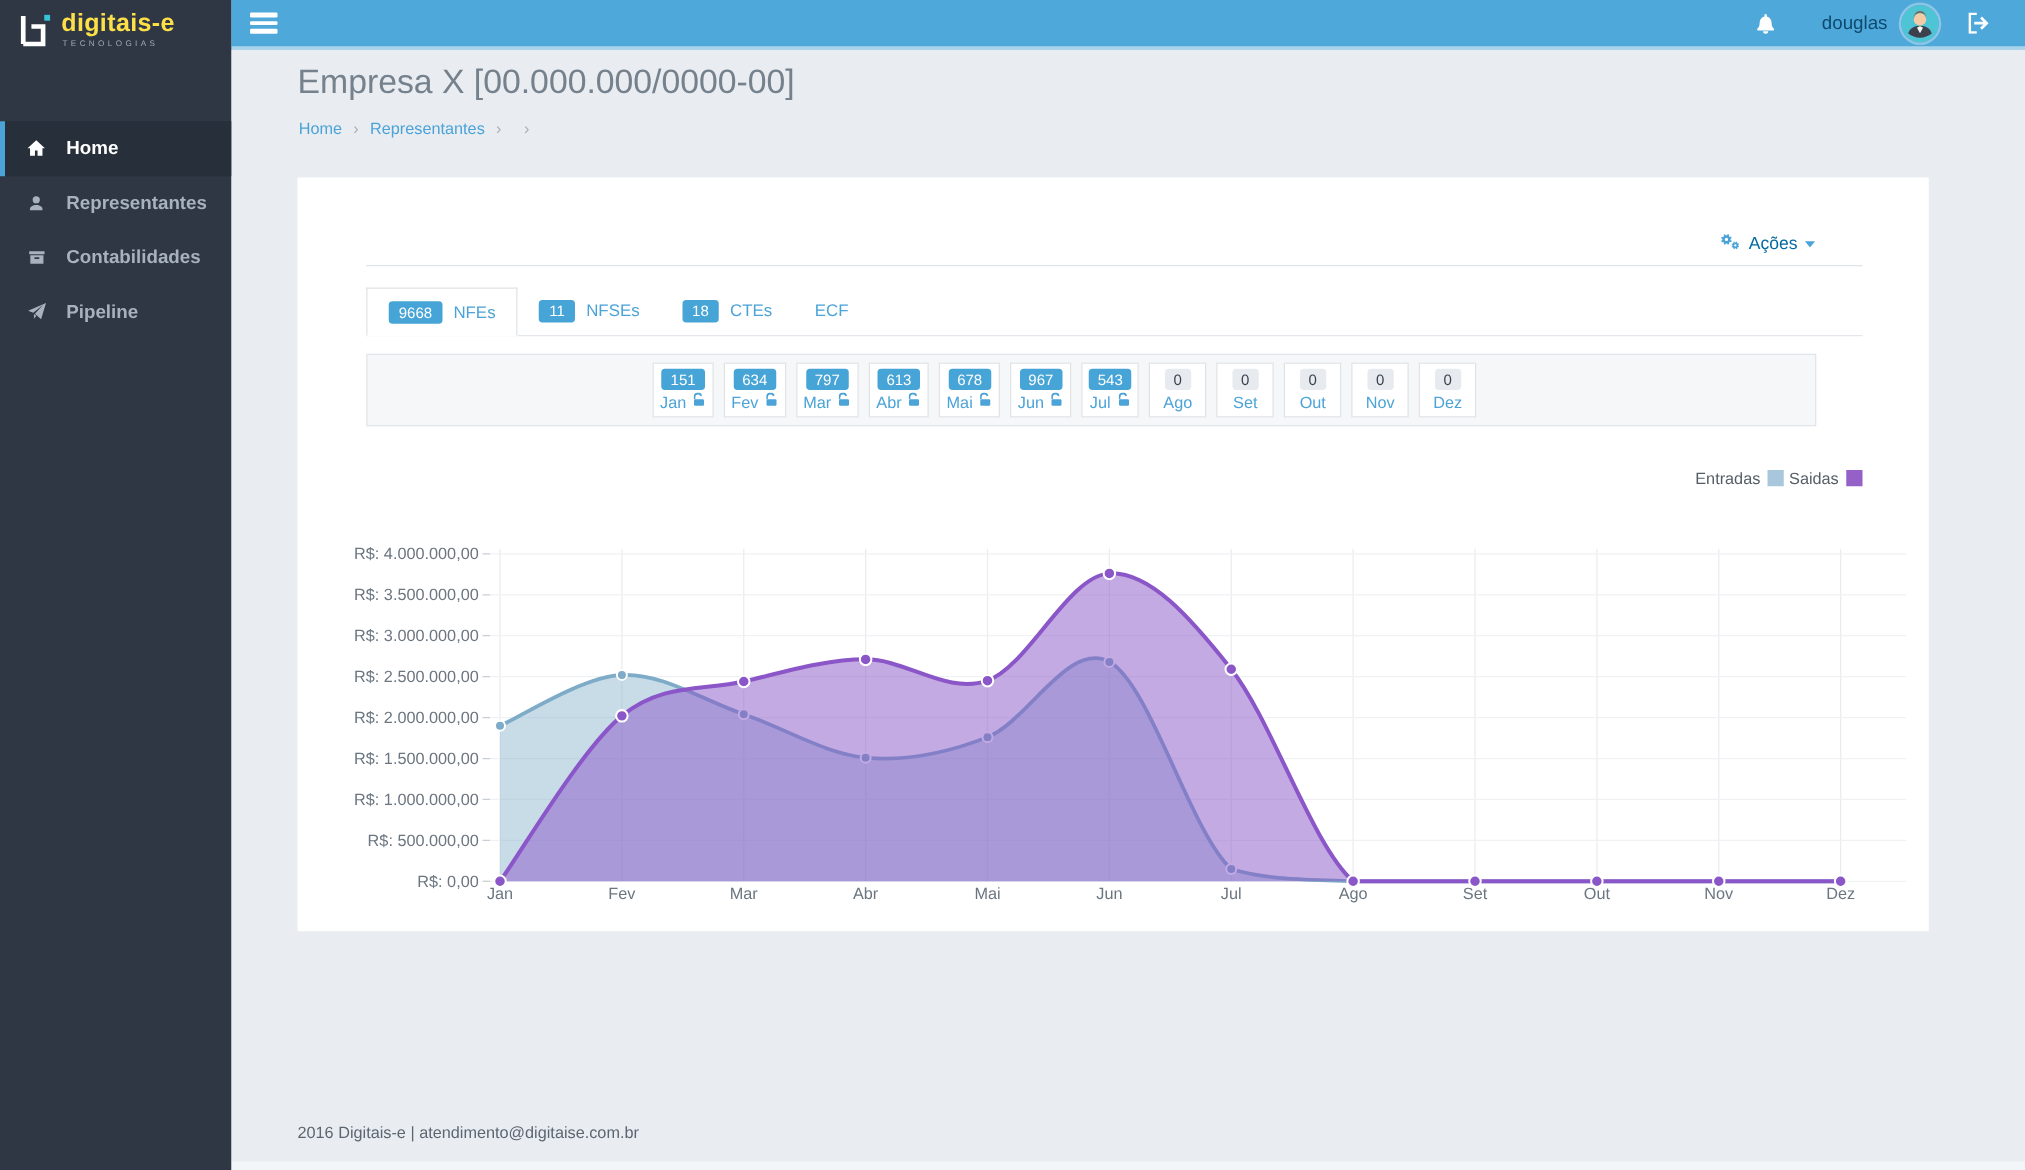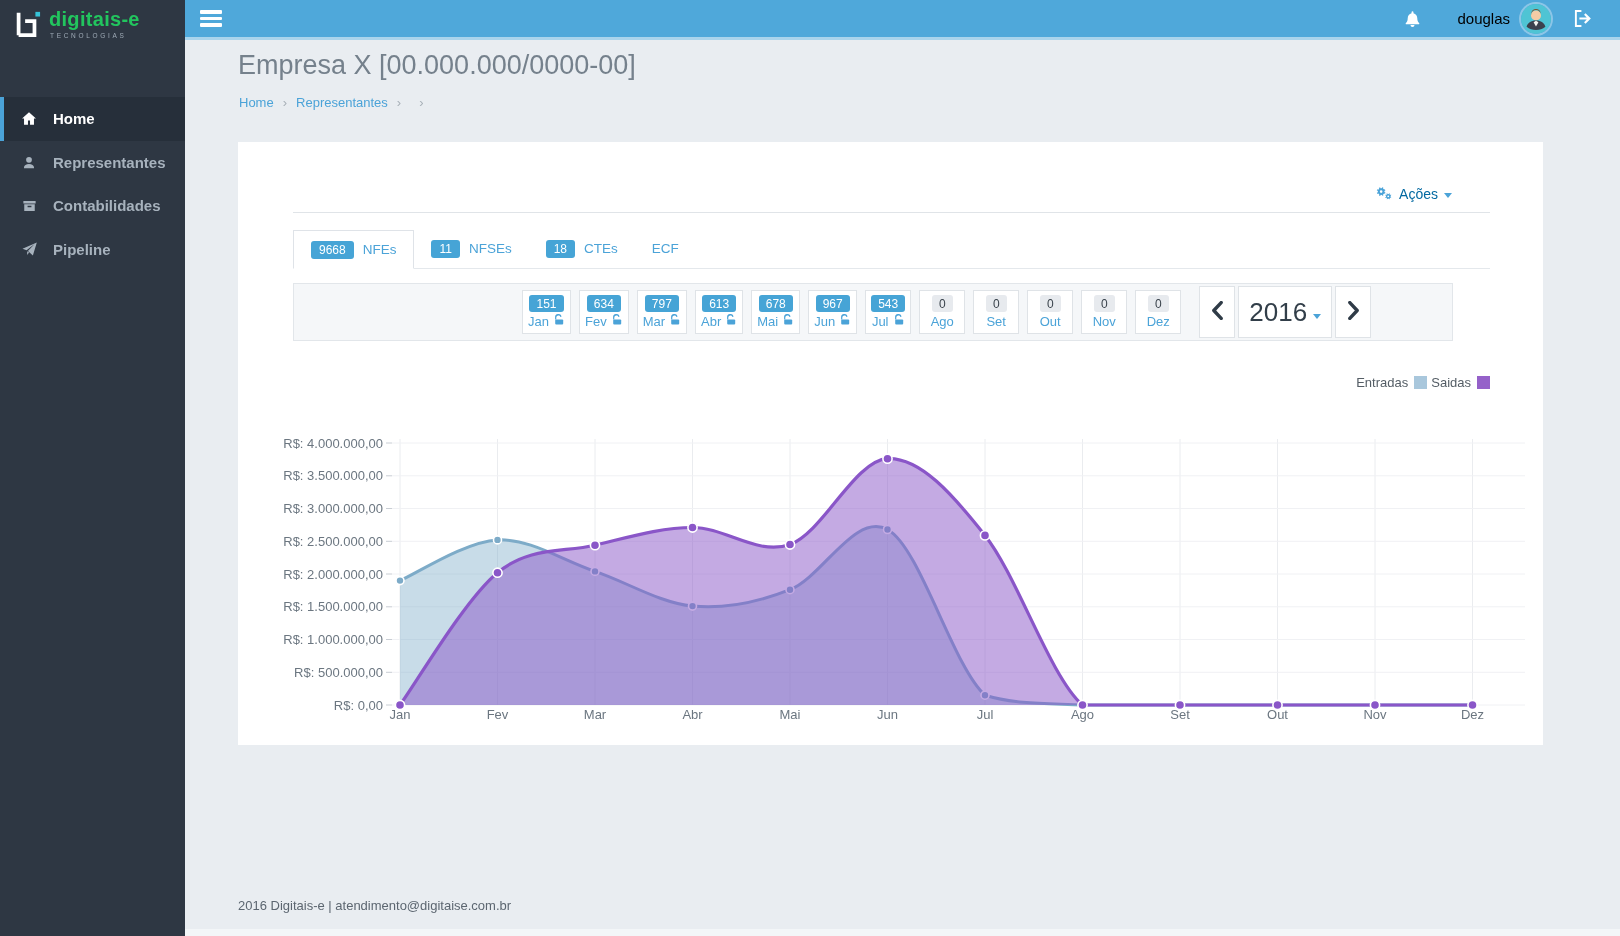--- a/index.html
+++ b/index.html
@@ -3,36 +3,36 @@
 <meta charset="utf-8">
 <style>
   html,body{margin:0;padding:0;width:1620px;height:936px;overflow:hidden;
     font-family:"Liberation Sans",sans-serif;background:#e9edf1;position:relative;}
   .screen{position:absolute;inset:0;}
 
   
   .sidebar{position:absolute;left:0;top:0;width:185px;height:936px;background:#2e3743;z-index:6;}
   .logo-row{display:flex;align-items:flex-start;gap:8px;padding:9px 0 0 13px;cursor:pointer;}
   .logo-mark{flex:0 0 auto;margin-top:1px;}
-  .logo-text{color:#22c55e;font-size:20px;font-weight:700;letter-spacing:.3px;line-height:1.05;}
+  .logo-text{color:#fde047;font-size:20px;font-weight:700;letter-spacing:.3px;line-height:1.05;}
   .logo-sub{color:#9fabb7;font-size:6.5px;letter-spacing:2.7px;margin-top:2px;padding-left:1px;}
   .side-nav{position:absolute;top:97px;left:0;right:0;}
   .nav-item{height:43.5px;display:flex;align-items:center;gap:15px;padding-left:16px;
     color:#a7b2bd;font-size:15px;font-weight:700;cursor:pointer;border-left:4px solid transparent;box-sizing:border-box;}
   .nav-item .ni-icon{width:18px;display:flex;justify-content:center;}
   .nav-item.active{background:#262f3a;border-left-color:#4ba3d8;color:#fff;}
 
   
   .topbar{position:absolute;left:185px;top:0;right:0;height:37px;background:#4fa8da;
     border-bottom:3px solid #a9d4ec;display:flex;align-items:center;z-index:5;}
   .hamburger{margin-left:13px;cursor:pointer;padding:3px 2px;}
   .hamburger span{display:block;width:22px;height:3.2px;background:#fff;margin:3.4px 0;border-radius:1px;}
   .topbar-right{margin-left:auto;margin-right:27px;display:flex;align-items:center;}
   .bell{cursor:pointer;margin-right:36px;display:flex;}
-  .username{color:#000000;font-size:15px;margin-right:11px;}
+  .username{color:#0c4a6e;font-size:15px;margin-right:11px;}
   .avatar{width:30px;height:30px;border-radius:50%;overflow:hidden;cursor:pointer;margin-right:22px;
     box-shadow:0 0 0 2px rgba(255,255,255,.35);}
   .signout{cursor:pointer;display:flex;}
 
   
   .content{position:absolute;left:185px;top:40px;right:0;bottom:0;background:#e9edf1;}
   .page-title{position:absolute;left:53px;top:10px;font-size:27px;font-weight:400;color:#75818c;margin:0;}
   .breadcrumb{position:absolute;left:54px;top:55px;display:flex;gap:9px;align-items:center;font-size:13px;}
   .breadcrumb a{color:#4ba3d8;text-decoration:none;cursor:pointer;}
   .crumb-sep{color:#a8b0b8;font-size:13px;}
@@ -319,40 +319,20 @@
                 <span>Nov</span>
               </span>
             </div>
             <div class="month-cell">
               <span class="m-badge zero">0</span>
               <span class="m-label">
                 <span>Dez</span>
               </span>
             </div>
           </div>
-        <div class="year-nav">
-          <div class="nav-box chev">
-            <span>
-              <svg width="13" height="19" viewBox="0 0 12 18">
-                  <path d="M9.5 1.5L2.5 9l7 7.5" stroke="#2f3b47" stroke-width="3.2" fill="none" stroke-linecap="round" stroke-linejoin="round"></path>
-                </svg>
-            </span>
-          </div>
-          <div class="nav-box year-box">
-            <span>2016</span>
-            <span class="caret"></span>
-          </div>
-          <div class="nav-box chev">
-            <span>
-              <svg width="13" height="19" viewBox="0 0 12 18">
-                  <path d="M2.5 1.5L9.5 9l-7 7.5" stroke="#2f3b47" stroke-width="3.2" fill="none" stroke-linecap="round" stroke-linejoin="round"></path>
-                </svg>
-            </span>
-          </div>
-        </div>
       </div>
 
       <div class="legend" id="legend">
           <div class="legend-row">
             <span>Entradas</span>
             <span class="legend-box" style="background:#a9c7dc"></span>
           </div>
           <div class="legend-row">
             <span>Saidas</span>
             <span class="legend-box" style="background:#9561c9"></span>

